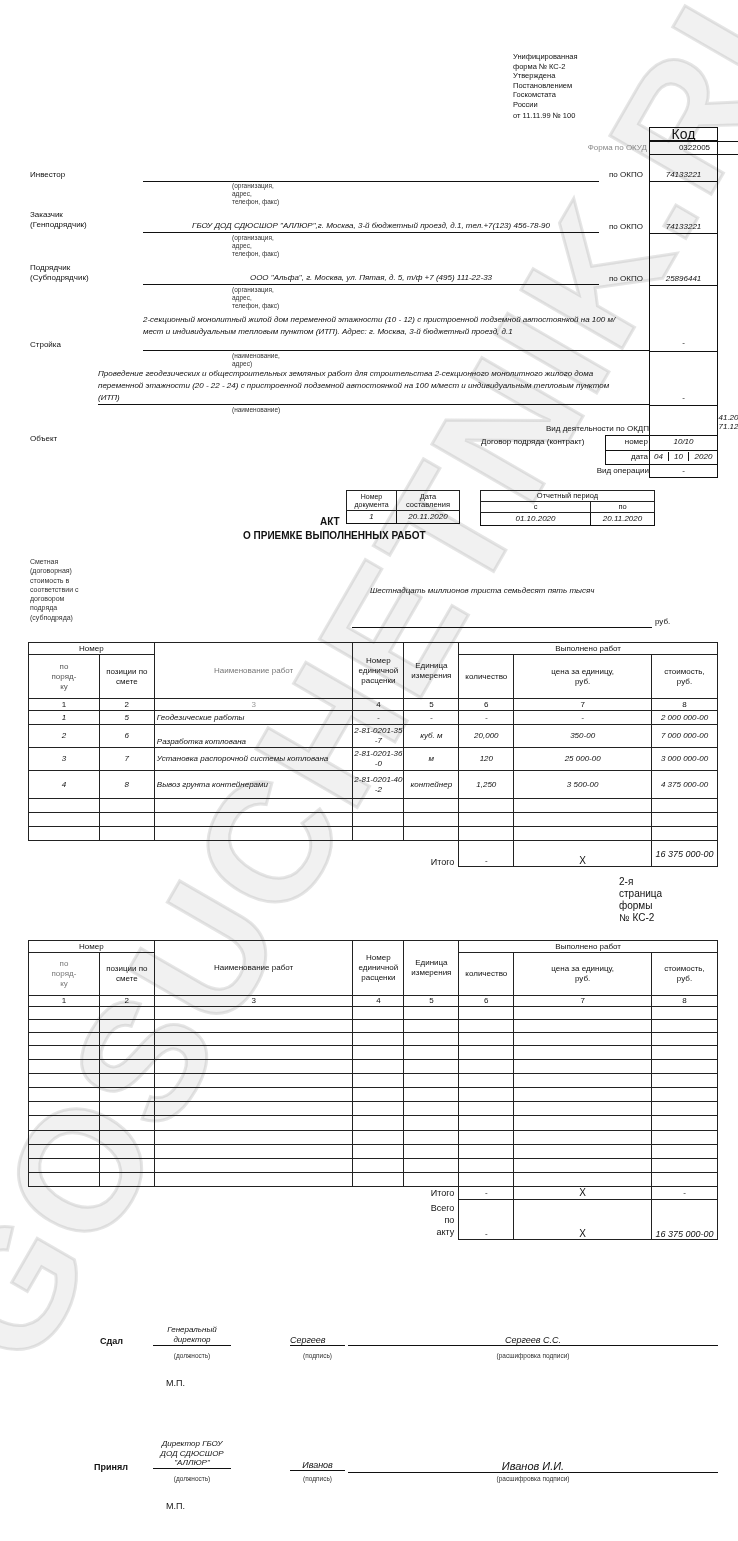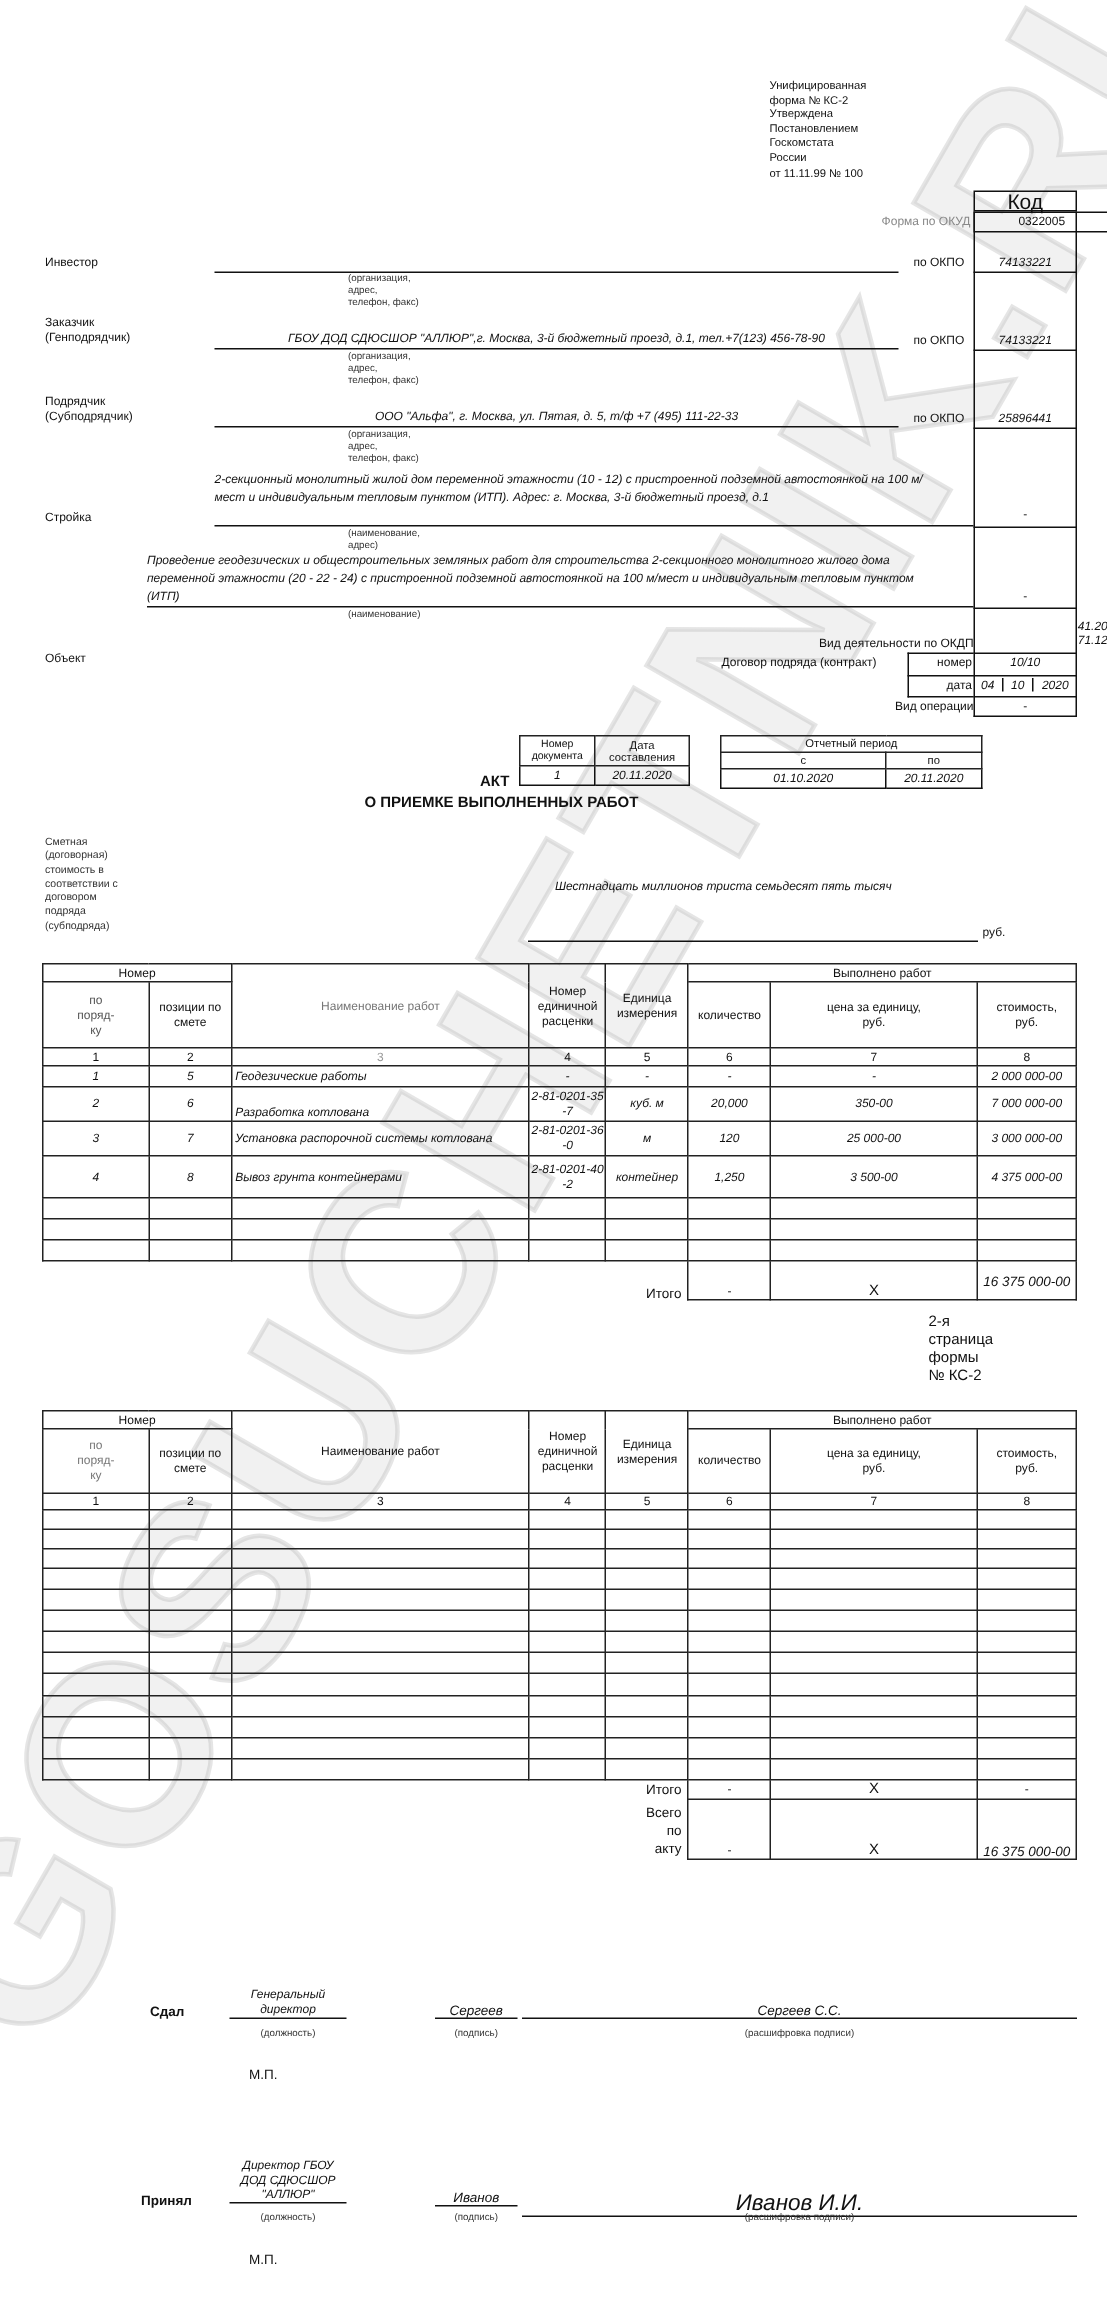--- a/index.html
+++ b/index.html
@@ -512,30 +512,30 @@
   </tr>
 </tbody>
   </table>
 
 <div class="abs sig-title" style="left:100px;top:1336px;">Сдал</div>
 <div class="abs it uline" style="left:153px;top:1325px;width:78px;text-align:center;font-size:8px;line-height:10px;">
   <div>Генеральный</div>
     <div>директор</div>
 </div>
 <div class="abs small" style="left:153px;top:1352px;width:78px;text-align:center;">(должность)</div>
-<div class="abs it uline" style="left:290px;top:1335px;width:55px;text-align:center;font-size:9px;font-style:italic;">Сергеев</div>
+<div class="abs it uline" style="left:290px;top:1335px;width:55px;font-size:9px;font-style:italic;">Сергеев</div>
 <div class="abs small" style="left:290px;top:1352px;width:55px;text-align:center;">(подпись)</div>
 <div class="abs it uline" style="left:348px;top:1335px;width:370px;text-align:center;font-size:9px;">Сергеев С.С.</div>
 <div class="abs small" style="left:348px;top:1352px;width:370px;text-align:center;">(расшифровка подписи)</div>
 <div class="abs" style="left:166px;top:1378px;font-size:9px;">М.П.</div>
 
 <div class="abs sig-title" style="left:94px;top:1462px;">Принял</div>
 <div class="abs it uline" style="left:153px;top:1439px;width:78px;text-align:center;font-size:8px;line-height:9.5px;">
   <div>Директор ГБОУ</div>
     <div>ДОД СДЮСШОР</div>
     <div>"АЛЛЮР"</div>
 </div>
 <div class="abs small" style="left:153px;top:1475px;width:78px;text-align:center;">(должность)</div>
 <div class="abs it uline" style="left:290px;top:1460px;width:55px;text-align:center;font-size:9px;">Иванов</div>
 <div class="abs small" style="left:290px;top:1475px;width:55px;text-align:center;">(подпись)</div>
-<div class="abs it uline" style="left:348px;top:1460px;width:370px;text-align:center;font-size:15px;">Иванов И.И.</div>
+<div class="abs it uline" style="left:348px;top:1460px;width:370px;text-align:center;font-size:11px;">Иванов И.И.</div>
 <div class="abs small" style="left:348px;top:1475px;width:370px;text-align:center;">(расшифровка подписи)</div>
 <div class="abs" style="left:166px;top:1501px;font-size:9px;">М.П.</div>
 
 </body></html>

